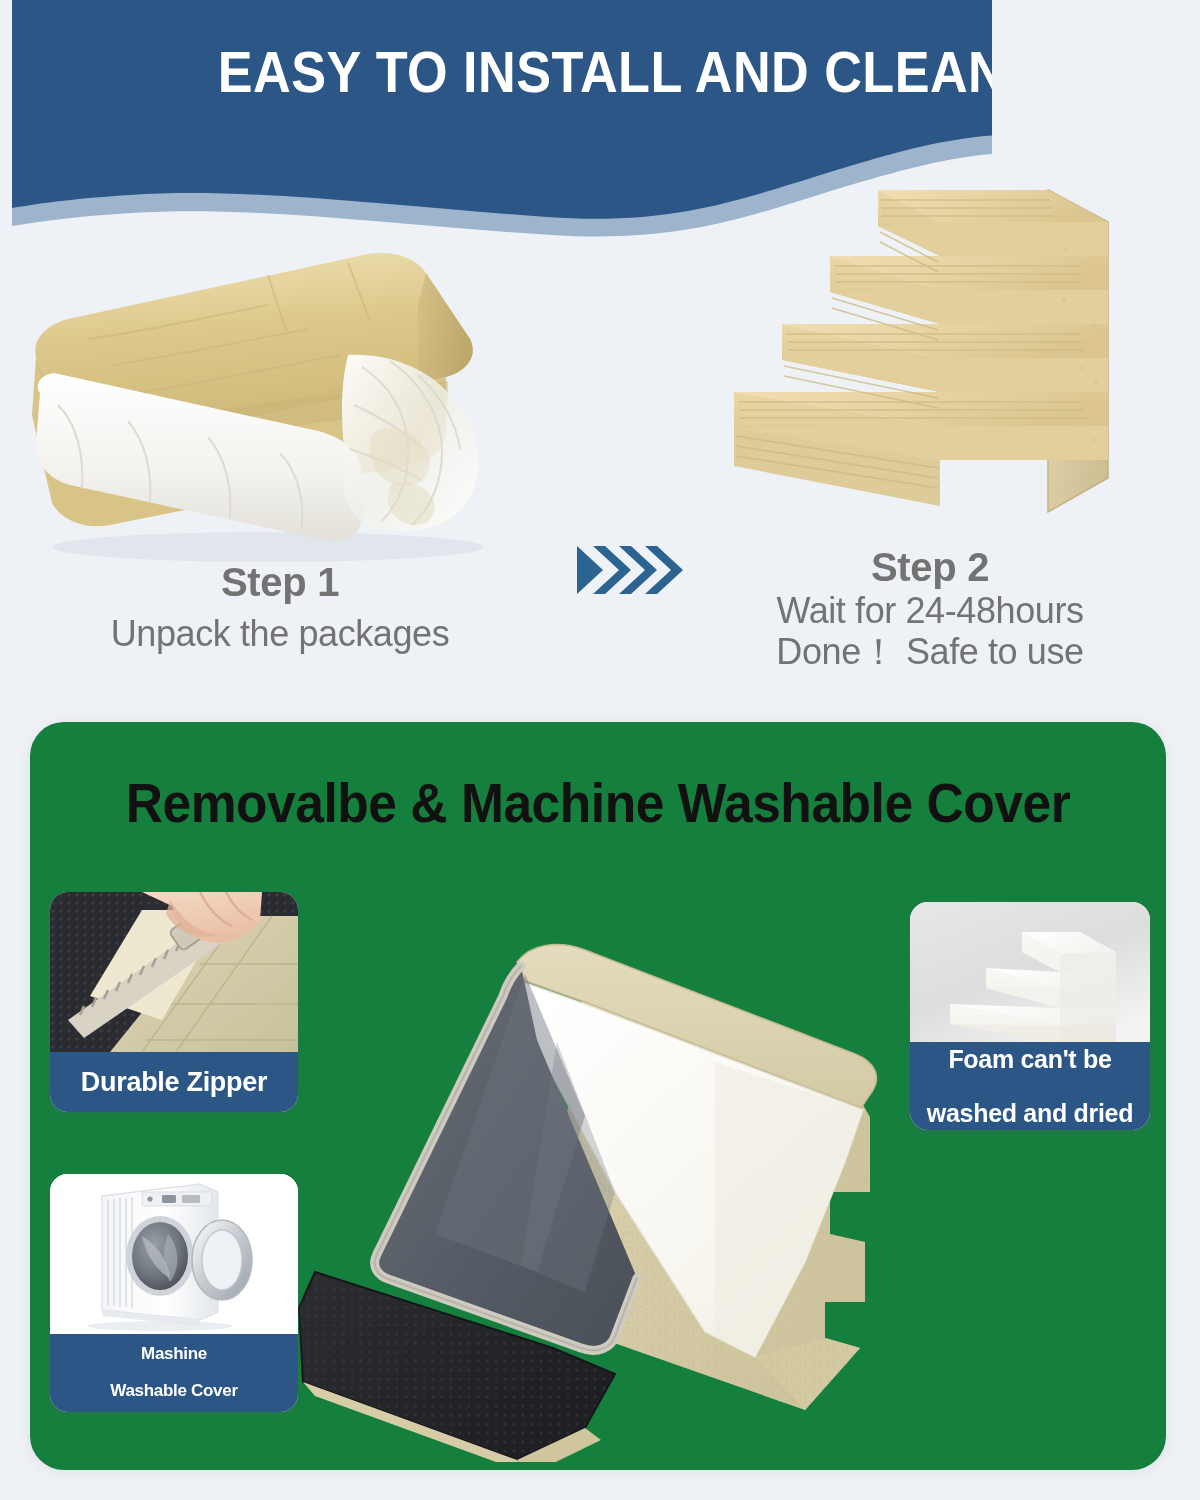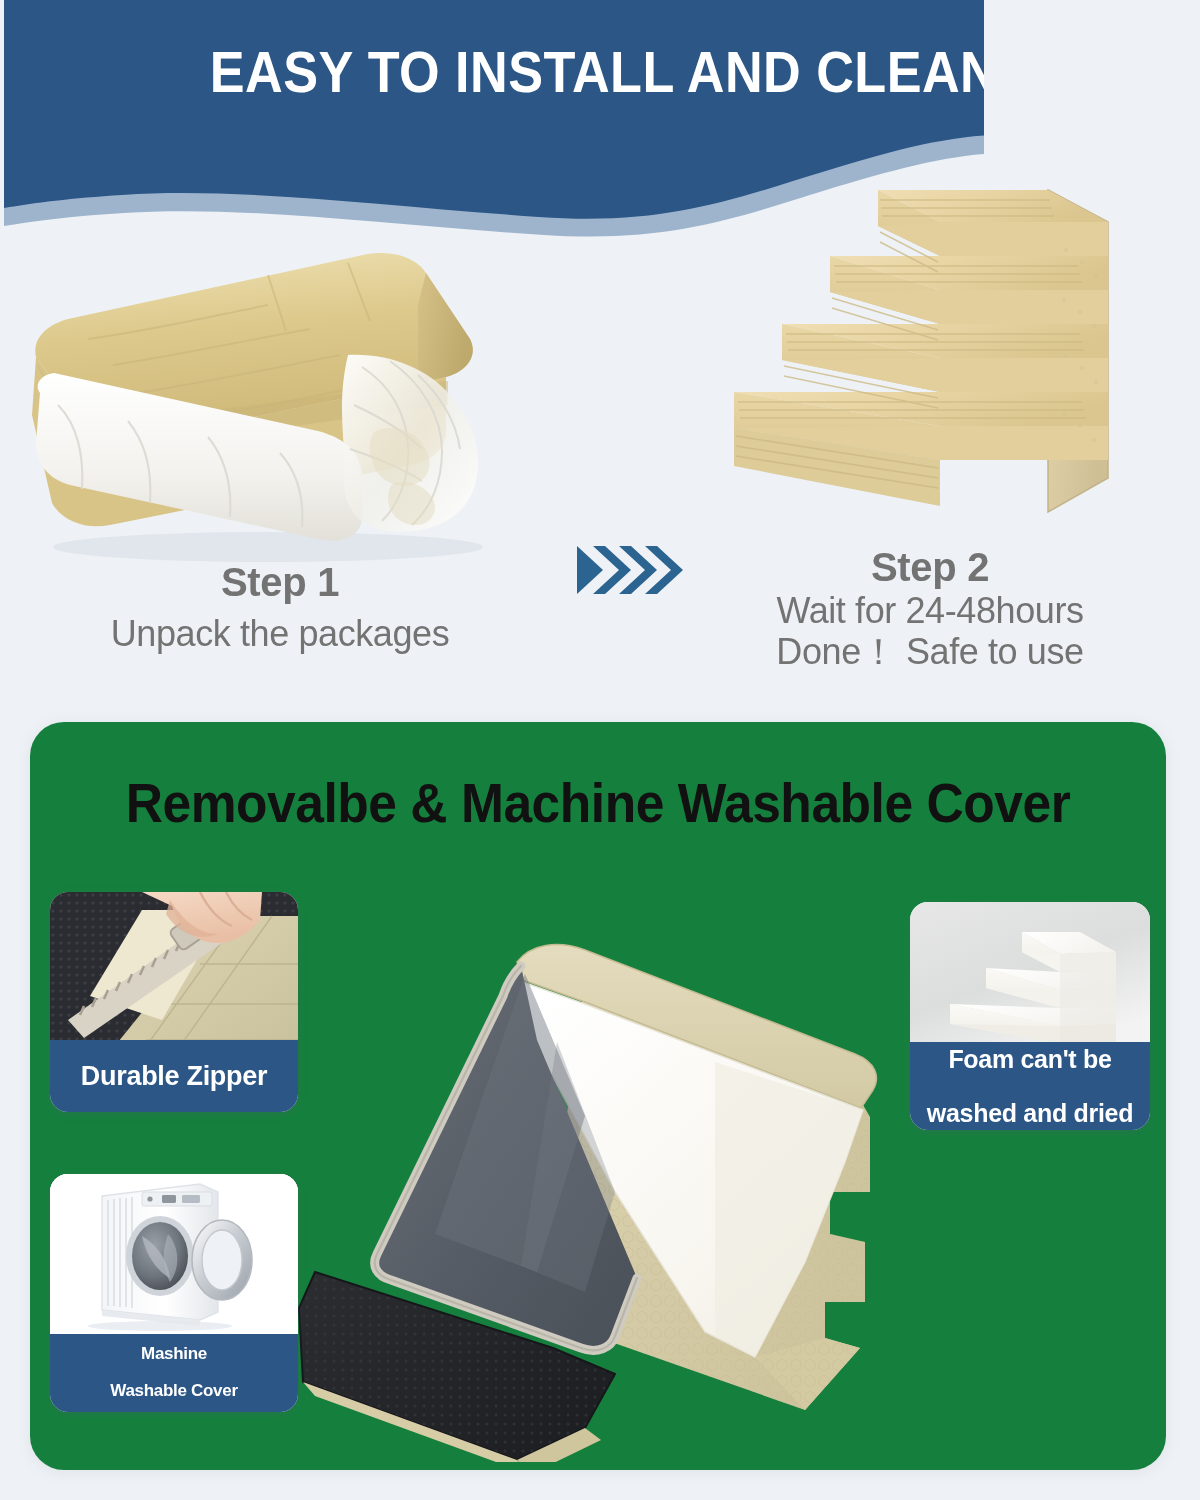--- a/index.html
+++ b/index.html
@@ -9,21 +9,21 @@
     background:#eef2f6;
     position:relative;
     overflow:hidden;
   }
 
   
   .page{ position:absolute; inset:0; background:#eef2f6; }
 
   
   .header{
-    position:absolute; left:4px; top:0; width:980px; height:250px;
+    position:absolute; left:12px; top:0; width:980px; height:250px;
     overflow:hidden;
   }
   .header svg{ position:absolute; left:0; top:0; }
   .header-title{
     position:absolute; left:0; top:38px; width:1200px;
     text-align:center; color:#ffffff;
     font-family:"Liberation Sans Narrow","Liberation Sans",sans-serif;
     font-weight:bold; font-size:58px; letter-spacing:0.5px;
     transform:scaleX(0.90); transform-origin:center top;
     white-space:nowrap;
@@ -83,21 +83,21 @@
   .thumb .pic{ position:absolute; left:0; top:0; right:0; overflow:hidden; }
   .thumb .cap{
     position:absolute; left:0; right:0; bottom:0;
     background:#2b5685; color:#fff; text-align:center;
     font-weight:bold; display:flex; align-items:center; justify-content:center;
   }
   .thumb .cap span{ display:block; width:100%; }
 
   .thumb-zip{ left:20px; top:170px; width:248px; height:220px; }
   .thumb-zip .pic{ height:160px; }
-  .thumb-zip .cap{ height:72px; font-size:27px; letter-spacing:-0.3px;text-align:center; }
+  .thumb-zip .cap{ height:60px; font-size:27px; letter-spacing:-0.3px;text-align:center; }
 
   .thumb-wash{ left:20px; top:452px; width:248px; height:238px; }
   .thumb-wash .pic{ height:160px; background:#fff; }
   .thumb-wash .cap{ height:78px; font-size:17px; line-height:1.08; letter-spacing:-0.3px; }
 
   .thumb-foam{ left:880px; top:180px; width:240px; height:228px; }
   .thumb-foam .pic{ height:152px; }
   .thumb-foam .cap{ height:88px; font-size:25px; line-height:1.08; letter-spacing:-0.3px; }
 
   .hero{ position:absolute; left:255px; top:140px; width:640px; height:600px; }

